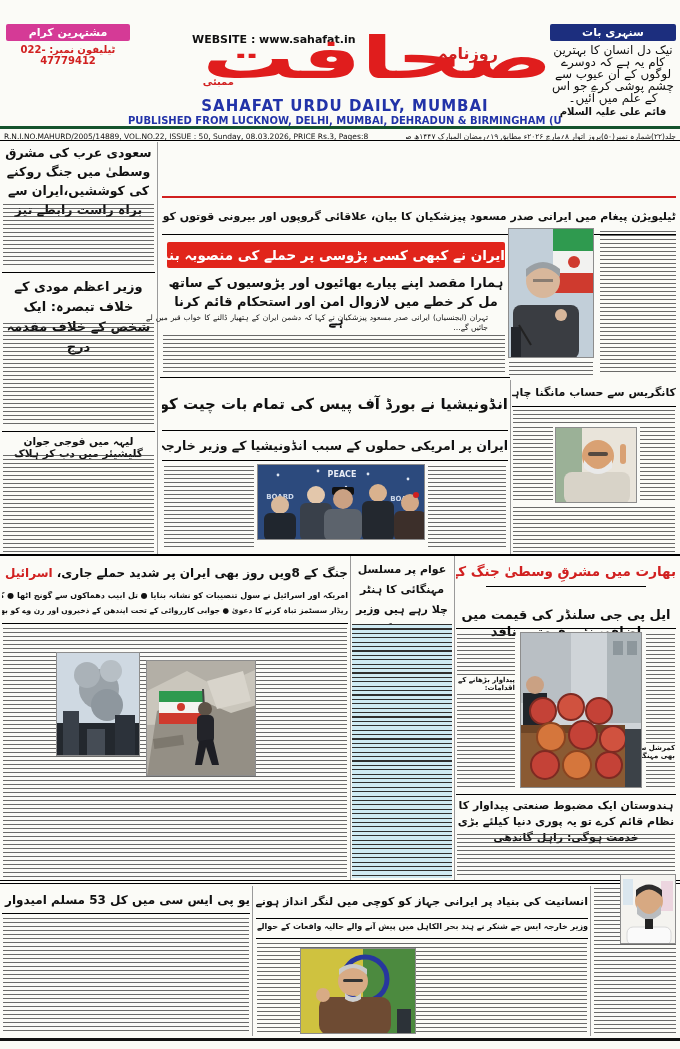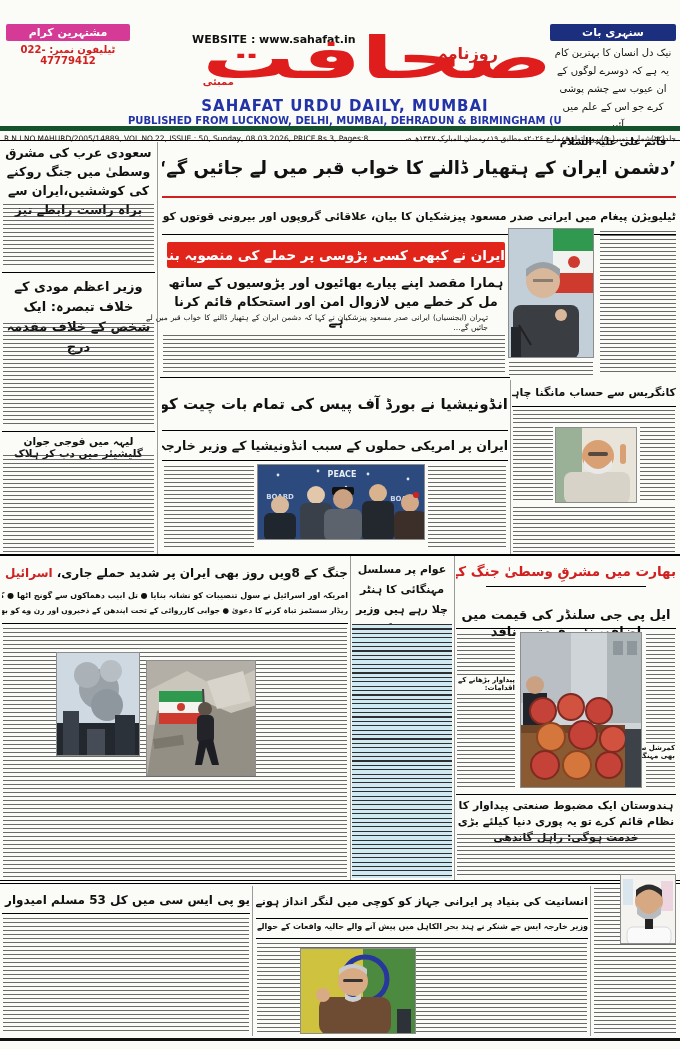--- a/index.html
+++ b/index.html
@@ -39,43 +39,42 @@
   <div class="abs b red rtl" style="left:200px;top:28px;width:34px;font-size:10px;margin-top:48px;">ممبئی</div>
   <div class="abs ctr" style="left:218px;top:16px;width:320px;height:84px;line-height:84px;font-size:58px;">
     <span class="calli rtl">صحافت</span>
   </div>
   <div class="abs b red rtl" style="left:428px;top:44px;width:70px;font-size:16px;">روزنامہ</div>
   <div class="abs ctr b blue" style="left:170px;top:97px;width:350px;font-size:15px;letter-spacing:1px;">SAHAFAT URDU DAILY, MUMBAI</div>
   <div class="abs ctr b blue nw" style="left:128px;top:115px;width:434px;font-size:10px;">PUBLISHED FROM LUCKNOW, DELHI, MUMBAI, DEHRADUN &amp; BIRMINGHAM (UK)</div>
 
   <div class="abs" style="left:550px;top:24px;width:126px;height:92px;">
     <div class="ctr b rtl" style="background:#1c2e7e;color:#fff;font-size:11px;height:17px;line-height:17px;border-radius:2px;">سنہری بات</div>
-    <div class="rtl ctr" style="font-size:10px;line-height:18px;padding:3px 2px 0 2px;">نیک دل انسان کا بہترین کام یہ ہے کہ دوسرے لوگوں کے ان عیوب سے چشم پوشی کرے جو اس کے علم میں آئیں۔</div>
+    <div class="rtl ctr" style="font-size:12px;line-height:12px;padding:3px 2px 0 2px;">نیک دل انسان کا بہترین کام یہ ہے کہ دوسرے لوگوں کے ان عیوب سے چشم پوشی کرے جو اس کے علم میں آئیں۔</div>
     <div class="rtl ctr b" style="font-size:10px;padding-top:2px;">قائم علی علیہ السلام</div>
   </div>
 
-  <div class="abs" style="left:0;top:126px;width:680px;height:15px;border-top:5px solid #14532d;border-bottom:1px solid #000;">
+  <div class="abs" style="left:0;top:126px;width:680px;height:15px;border-top:3px solid #14532d;border-bottom:1px solid #000;">
     <div class="abs" style="left:4px;top:3px;width:400px;font-size:7.5px;">R.N.I.NO.MAHURD/2005/14889, VOL.NO.22, ISSUE : 50, Sunday, 08.03.2026, PRICE Rs.3, Pages:8</div>
     <div class="abs rtl nw" style="right:4px;top:3px;width:270px;font-size:7.5px;">جلد(۲۲)شمارہ نمبر(۵۰)بروز اتوار ۸؍مارچ ۲۰۲۶ء مطابق ۱۹؍رمضان المبارک ۱۴۴۷ھ صفحات(۸)قیمت سہ روپے</div>
   </div>
 
   <div class="abs vline" style="left:157px;top:142px;height:412px;"></div>
 
   <div class="abs rtl ctr b" style="left:2px;top:143px;width:153px;height:58px;font-size:12.5px;line-height:19px;">سعودی عرب کی مشرق وسطیٰ میں جنگ روکنے کی کوششیں،ایران سے براہ راست رابطے تیز</div>
   <div class="abs tx" style="left:3px;top:204px;width:151px;height:64px;"></div>
   <div class="abs hrule" style="left:2px;top:272px;width:153px;"></div>
 
   <div class="abs rtl ctr b" style="left:2px;top:277px;width:153px;height:42px;font-size:13px;line-height:20px;">وزیر اعظم مودی کے خلاف تبصرہ: ایک شخص کے خلاف مقدمہ درج</div>
   <div class="abs tx" style="left:3px;top:323px;width:151px;height:104px;"></div>
   <div class="abs hrule" style="left:2px;top:431px;width:153px;"></div>
 
   <div class="abs rtl ctr b" style="left:2px;top:435px;width:153px;height:16px;font-size:10.5px;">لیہہ میں فوجی جوان گلیشیئر میں دب کر ہلاک</div>
   <div class="abs tx" style="left:3px;top:455px;width:151px;height:97px;"></div>
 
-  <div class="abs rtl ctr b nw" style="left:162px;top:146px;width:514px;height:44px;font-size:18px;line-height:44px;font-weight:900;">’دشمن ایران کے ہتھیار ڈالنے کا خواب قبر میں لے جائیں گے‘</div>
   <div class="abs rrule" style="left:162px;top:196px;width:514px;height:2px;"></div>
   <div class="abs rtl ctr b nw" style="left:162px;top:206px;width:514px;height:22px;font-size:11px;line-height:22px;">ٹیلیویژن پیغام میں ایرانی صدر مسعود پیزشکیان کا بیان، علاقائی گروپوں اور بیرونی قوتوں کو خبردار کیا کہ وہ سامراج کی کٹھ پتلیاں نہ بنیں</div>
   <div class="abs hrule" style="left:162px;top:234px;width:514px;"></div>
 
   <div class="abs rtl ctr b nw" style="left:167px;top:242px;width:338px;height:26px;line-height:26px;background:#e1251b;color:#fff;font-size:13.5px;border-radius:2px;">ایران نے کبھی کسی پڑوسی پر حملے کی منصوبہ بندی نہیں کی</div>
   <div class="abs rtl ctr b" style="left:165px;top:273px;width:342px;height:38px;font-size:13px;line-height:19px;">ہمارا مقصد اپنے پیارے بھائیوں اور پڑوسیوں کے ساتھ مل کر خطے میں لازوال امن اور استحکام قائم کرنا ہے</div>
   <div class="abs rtl" style="left:146px;top:313px;width:342px;height:20px;font-size:7.5px;line-height:10px;text-align:justify;">تہران (ایجنسیاں) ایرانی صدر مسعود پیزشکیان نے کہا کہ دشمن ایران کے ہتھیار ڈالنے کا خواب قبر میں لے جائیں گے…</div>
   <div class="abs tx" style="left:163px;top:335px;width:342px;height:40px;"></div>
 
   <div class="abs photo" style="left:508px;top:228px;width:86px;height:130px;">

